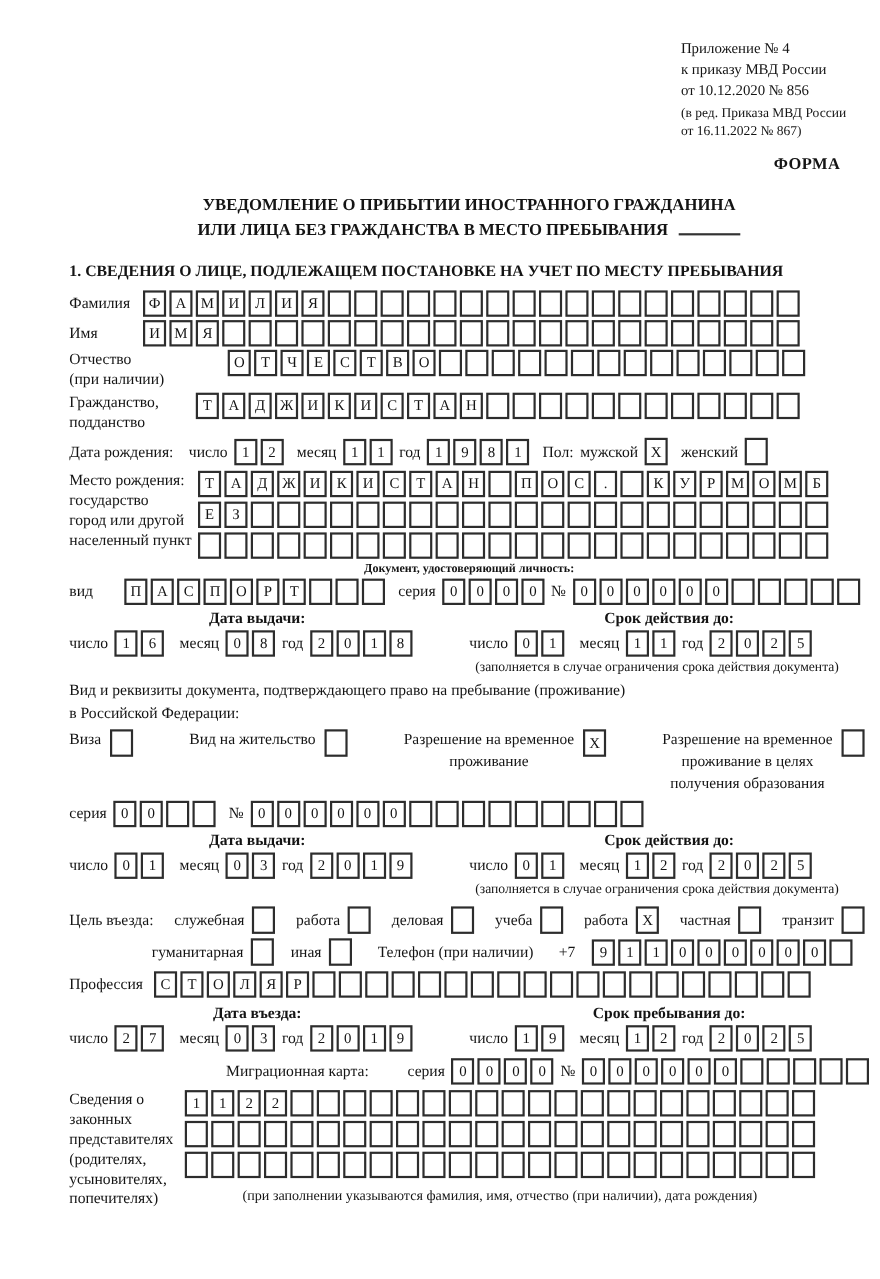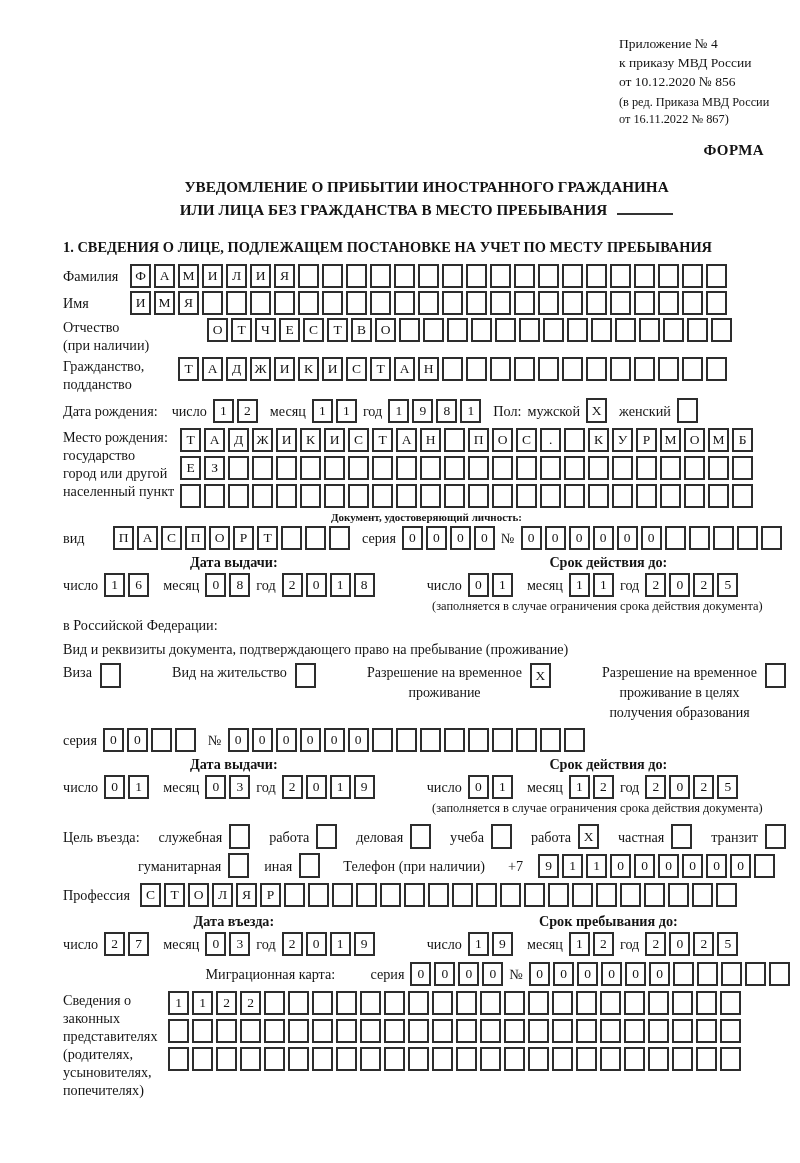--- a/index.html
+++ b/index.html
@@ -394,22 +394,22 @@
             <span class="cell">2</span>
             <span class="cell">0</span>
             <span class="cell">2</span>
             <span class="cell">5</span>
           </span>
       </div>
       <div class="dnote">(заполняется в случае ограничения срока действия документа)</div>
     </div>
   </div>
 
+  <div class="ptext">Вид и реквизиты документа, подтверждающего право на пребывание (проживание)</div>
   <div class="ptext" style="margin-top:2px;">в Российской Федерации:</div>
-  <div class="ptext">Вид и реквизиты документа, подтверждающего право на пребывание (проживание)</div>
 
   <div class="opts">
     <span class="opt">
       <span class="lab">Виза</span>
       <span class="cbox"></span>
     </span>
     <span class="opt">
       <span class="lab">Вид на жительство</span>
       <span class="cbox"></span>
     </span>
@@ -747,16 +747,17 @@
           <span class="cell"></span>
           <span class="cell"></span>
           <span class="cell"></span>
           <span class="cell"></span>
           <span class="cell"></span>
           <span class="cell"></span>
           <span class="cell"></span>
           <span class="cell"></span>
           <span class="cell"></span>
         </span>
+      <span class="repnote">(при заполнении указываются фамилия, имя, отчество (при наличии), дата рождения)</span>
     </span>
   </div>
 
 </div>
 
 </body></html>

